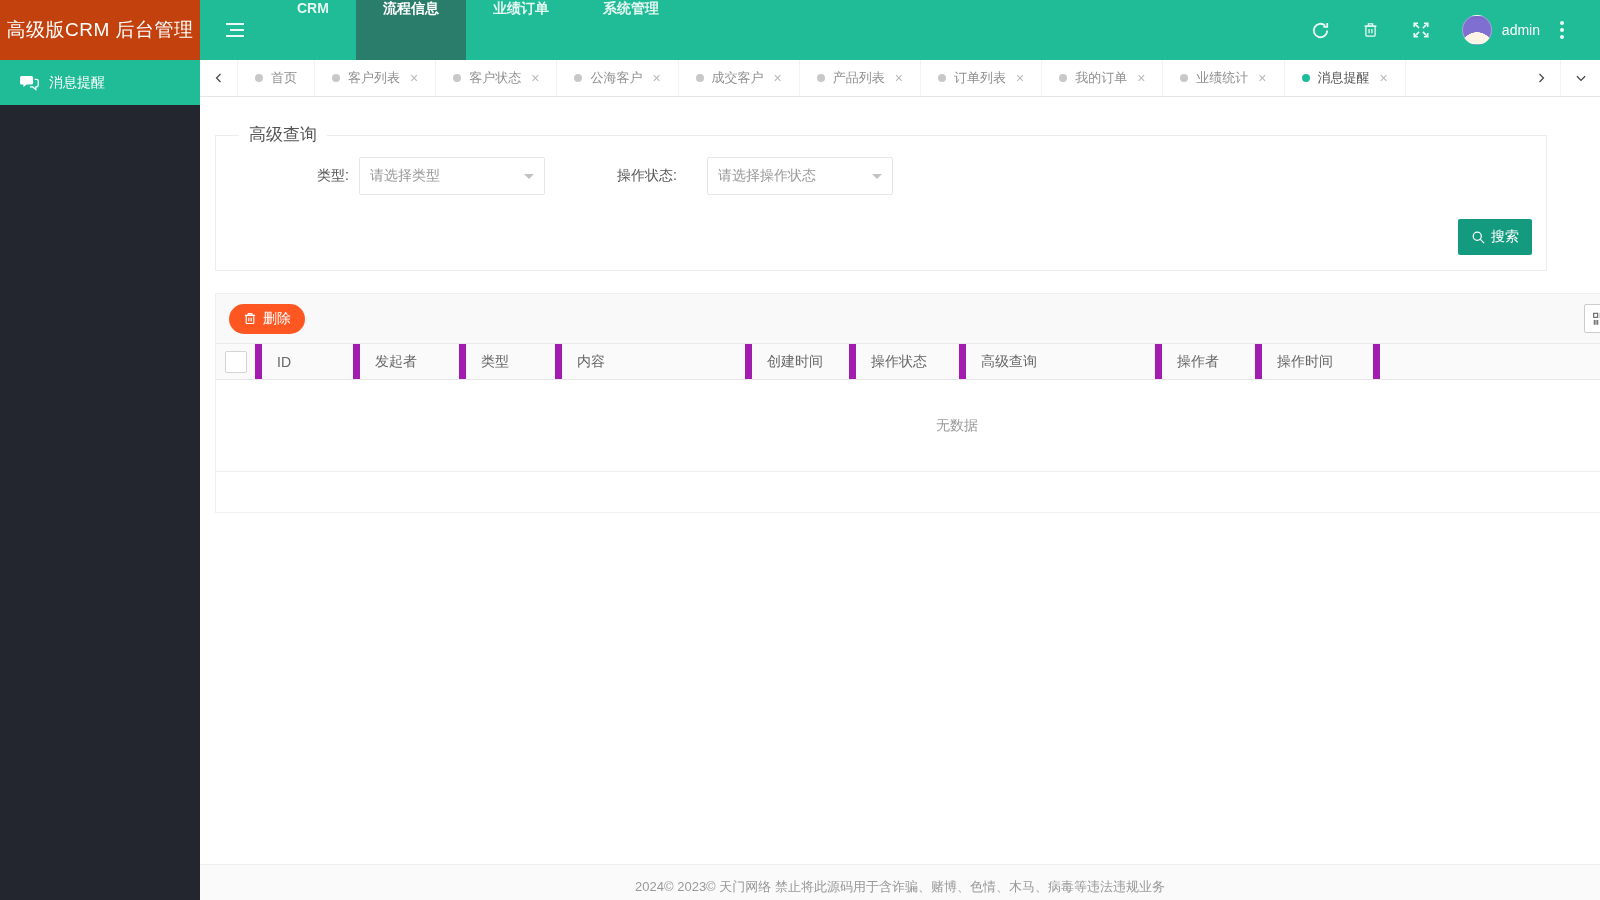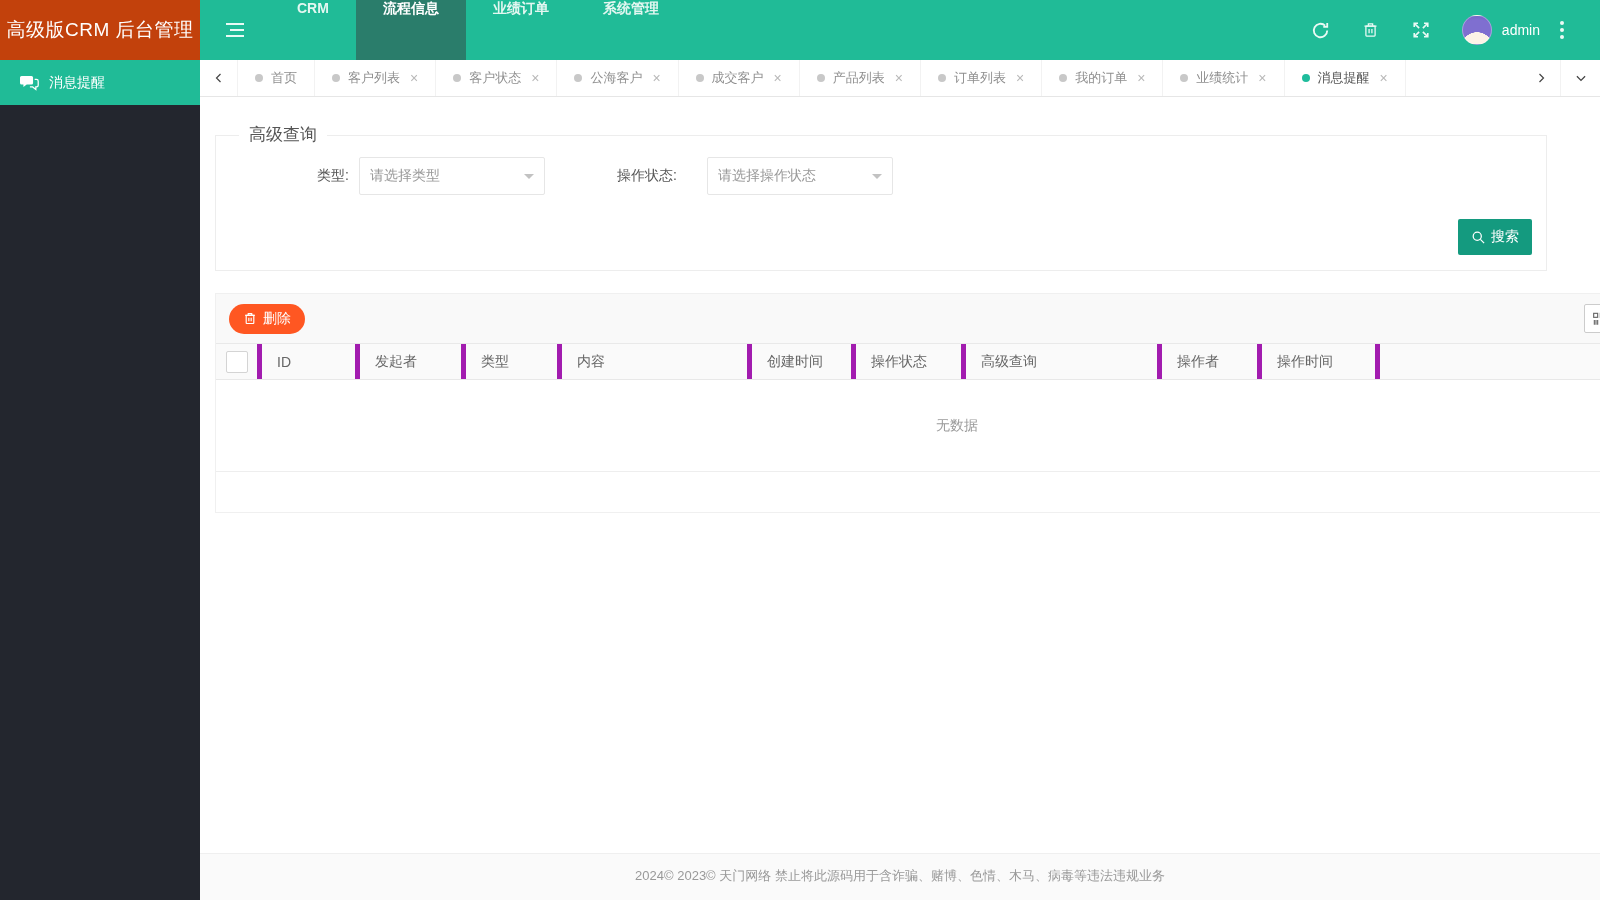--- a/index.html
+++ b/index.html
@@ -72,33 +72,33 @@
   .toolbar{height:50px;background:#f9f9f9;display:flex;align-items:center;
     padding:0 13px;border-bottom:1px solid #e9e9e9;}
   .btn-delete{height:30px;border-radius:15px;background:#ff5722;color:#fff;font-size:14px;
     display:flex;align-items:center;gap:6px;padding:0 14px;cursor:pointer;border:none;}
   .tool-icons{margin-left:auto;display:flex;gap:7px;}
   .tool-icon{width:29px;height:29px;border:1px solid #ccc;border-radius:2px;background:#fff;
     display:flex;align-items:center;justify-content:center;cursor:pointer;}
 
   .thead{display:flex;height:36px;background:#fafafa;border-bottom:1px solid #e8e8e8;}
   .th{display:flex;align-items:center;padding-left:15px;font-size:14px;color:#666;
-    border-right:5px solid #a21caf;}
+    border-right:7px solid #a21caf;}
   .th.w-check{width:46px;justify-content:center;padding-left:0;}
   .w-id{width:98px}.w-sender{width:106px}.w-type{width:96px}.w-content{width:190px}
   .w-ctime{width:104px}.w-status{width:110px}.w-desc{width:196px}.w-operator{width:100px}
   .w-otime{width:118px}
   .th.w-op{flex:1;border-right:none;justify-content:center;padding-left:0;}
   .checkbox{width:22px;height:22px;border:1px solid #d4d4d4;border-radius:2px;background:#fff;cursor:pointer;}
 
   .tbody{height:92px;display:flex;align-items:center;justify-content:center;
     color:#9a9a9a;font-size:14px;border-bottom:1px solid #eee;}
   .pager{height:40px;}
 
-  .footer{height:47px;flex:none;background:#fafafa;border-top:1px solid #efefef;
+  .footer{height:36px;flex:none;background:#fafafa;border-top:1px solid #efefef;
     display:flex;justify-content:center;align-items:flex-start;padding-top:13px;
     color:#999;font-size:13px;}
 
   svg{display:block;}
 </style>
 </head>
 <body>
 
 <div class="topbar">
   <div class="logo">高级版CRM 后台管理</div>

